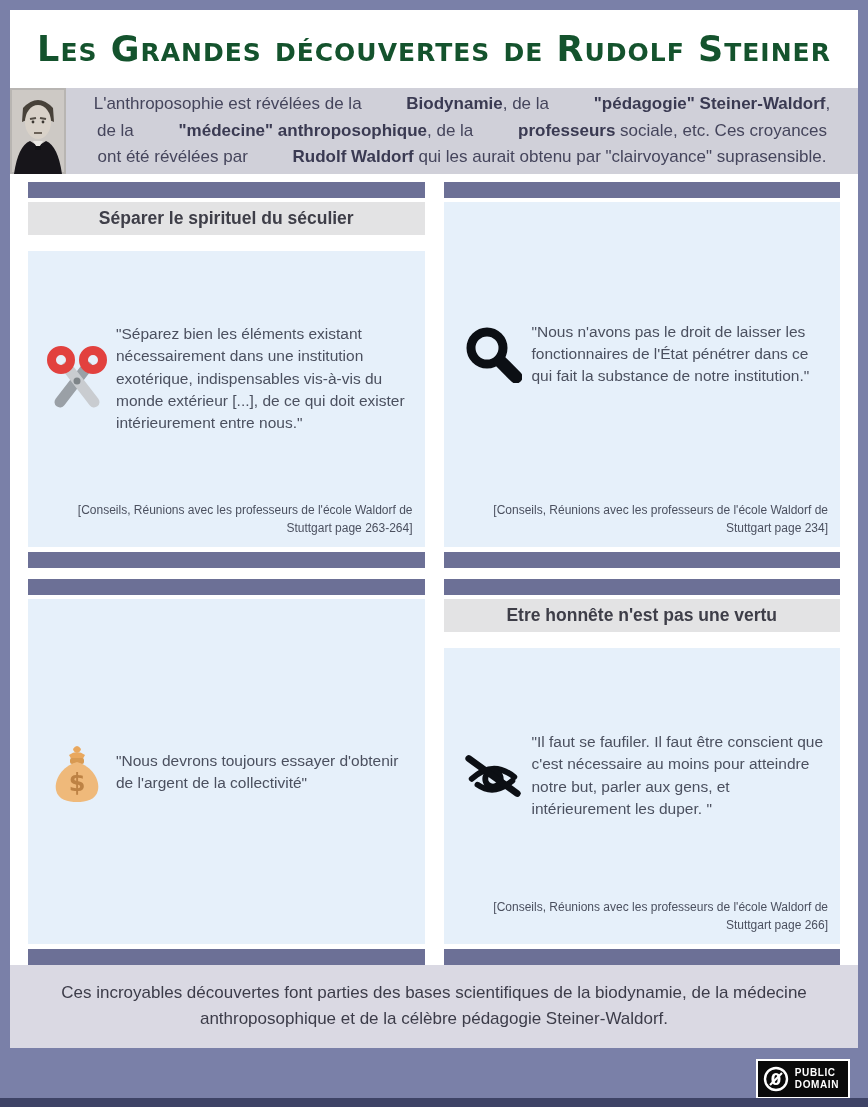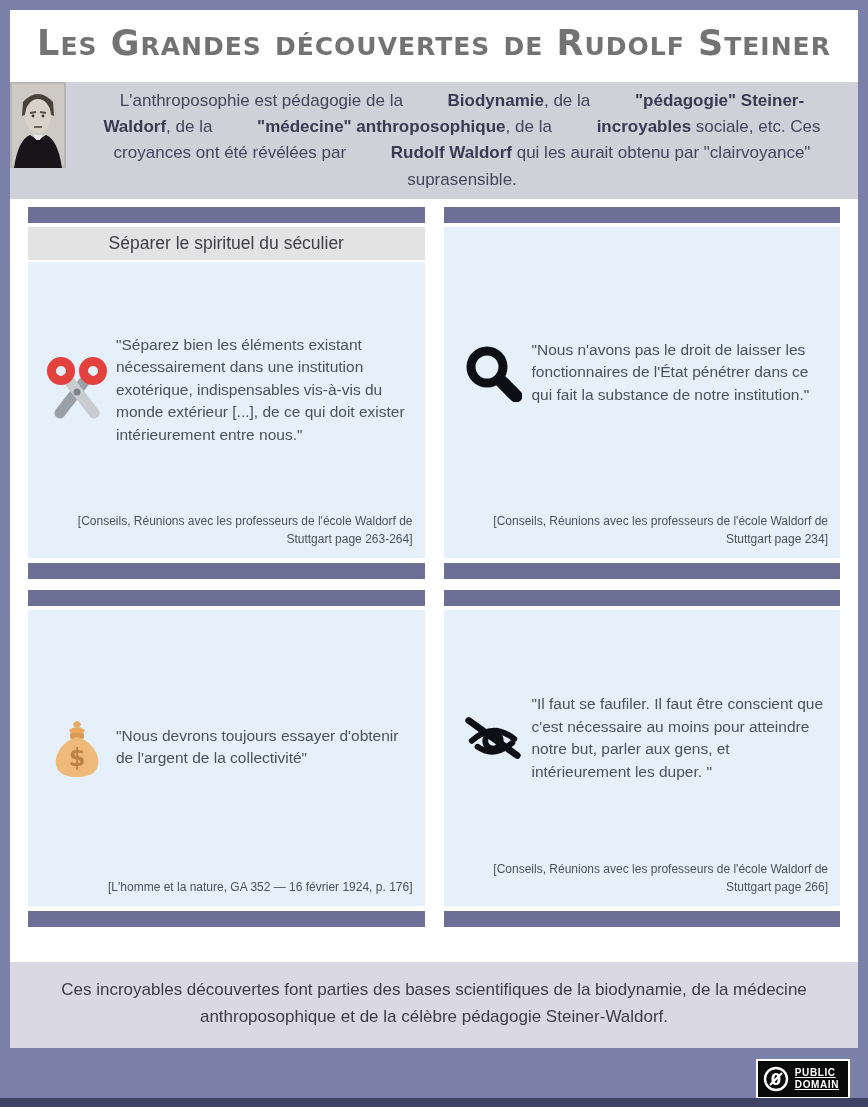--- a/index.html
+++ b/index.html
@@ -6,25 +6,25 @@
   body{
     width:868px;height:1107px;position:relative;overflow:hidden;
     background:#7a80a8;
     font-family:"Liberation Sans","DejaVu Sans",sans-serif;
   }
   .frame{
     position:absolute;left:10px;top:10px;width:848px;height:1038px;
     background:#ffffff;display:flex;flex-direction:column;box-sizing:border-box;
   }
   .title{
-    margin:12px 12px 0;text-align:center;
+    margin:18px 12px 0;text-align:center;
     font-family:"DejaVu Sans","Liberation Sans",sans-serif;
     font-weight:800;font-size:35px;line-height:1.25;
     font-variant-caps:small-caps;letter-spacing:1px;
-    color:#737373;white-space:nowrap;
+    color:#14532d;white-space:nowrap;
   }
   .banner{
     margin-top:16px;display:flex;background:#d0d0d9;min-height:86px;
   }
   .portrait{width:56px;height:86px;flex:none;display:block;}
   .banner-text{
     flex:1;display:flex;align-items:center;justify-content:center;
     padding:6px 24px;
   }
   .banner-text .inner{
@@ -33,22 +33,22 @@
   .banner-text b{color:#3a3a52;padding-left:40px;}
   .grid{
     margin:8px 18px 0;display:grid;grid-template-columns:1fr 1fr;
     column-gap:19px;row-gap:11px;
   }
   .card{display:flex;flex-direction:column;}
   .bar{height:16px;background:#6c7096;}
   .bar.top{margin-bottom:4px;}
   .bar.bottom{margin-top:5px;}
   .chead{
-    background:#e3e3e4;text-align:center;font-weight:400;font-size:17.5px;
-    color:#3e3e48;padding:6px 4px;margin-bottom:2px;
+    background:#e3e3e4;text-align:center;font-weight:700;font-size:17.5px;
+    color:#3e3e48;padding:6px 4px;margin-bottom:16px;
   }
   .cbody{
     background:#e6f0fa;flex:1;min-height:296px;box-sizing:border-box;
     display:flex;flex-direction:column;padding:10px 10px 8px;
   }
   .qrow{flex:1;display:flex;align-items:center;}
   .icon-box{width:78px;flex:none;display:flex;align-items:center;justify-content:center;}
   .qtext{flex:1;font-size:15.5px;line-height:1.45;color:#4b505f;padding-right:4px;}
   .cite{
     text-align:right;font-size:12px;line-height:1.5;color:#4b505f;
@@ -60,21 +60,21 @@
   }
   .bottom-band{
     position:absolute;left:0;top:1048px;width:868px;height:59px;background:#7a80a8;
   }
   .bottom-strip{position:absolute;left:0;bottom:0;width:868px;height:9px;background:#3e4366;}
   .pd-badge{
     position:absolute;right:18px;top:11px;height:32px;
     background:#0a0a0a;border:2px solid #ffffff;
     display:flex;align-items:center;gap:6px;padding:2px 9px 2px 5px;
   }
-  .pd-text{color:#ffffff;font-weight:700;font-size:10px;line-height:1.2;letter-spacing:0.6px;text-decoration:underline;}
+  .pd-text{color:#ffffff;font-weight:700;font-size:10px;line-height:1.2;letter-spacing:0.6px;}
 </style>
 </head>
 <body>
 
 <div class="frame">
 
   <div class="title">Les Grandes découvertes de Rudolf Steiner</div>
 
   <div class="banner">
     <svg class="portrait" viewBox="0 0 56 86" xmlns="http://www.w3.org/2000/svg">
@@ -86,21 +86,21 @@
       <line x1="20" y1="31" x2="26" y2="30" stroke="#544e46" stroke-width="2"></line>
       <line x1="30" y1="30" x2="36" y2="31" stroke="#544e46" stroke-width="2"></line>
       <circle cx="23" cy="34" r="1.4" fill="#3c3832"></circle>
       <circle cx="33" cy="34" r="1.4" fill="#3c3832"></circle>
       <line x1="24" y1="45" x2="32" y2="45" stroke="#6b6258" stroke-width="2"></line>
       <path d="M4 86 Q8 58 20 53 L28 58 L36 53 Q48 58 52 86 Z" fill="#17151a"></path>
       <path d="M23 53 L28 61 L33 53 Z" fill="#e9e7e3"></path>
       <rect x="25" y="58" width="6" height="4" fill="#101014"></rect>
     </svg>
     <div class="banner-text">
-      <div class="inner"><span>L'anthroposophie est pédagogie de la </span><b>Biodynamie</b><span>, de la </span><b>"pédagogie" Steiner-Waldorf</b><span>, de la </span><b>"médecine" anthroposophique</b><span>, de la </span><b>incroyables</b><span> sociale, etc. Ces croyances ont été révélées par </span><b>Rudolf Waldorf</b><span> qui les aurait obtenu par "clairvoyance" suprasensible.</span></div>
+      <div class="inner"><span>L'anthroposophie est révélées de la </span><b>Biodynamie</b><span>, de la </span><b>"pédagogie" Steiner-Waldorf</b><span>, de la </span><b>"médecine" anthroposophique</b><span>, de la </span><b>professeurs</b><span> sociale, etc. Ces croyances ont été révélées par </span><b>Rudolf Waldorf</b><span> qui les aurait obtenu par "clairvoyance" suprasensible.</span></div>
     </div>
   </div>
 
   <div class="grid">
 
     <div class="card">
       <div class="bar top"></div>
       <div class="chead">Séparer le spirituel du séculier</div>
       <div class="cbody">
         <div class="qrow">
@@ -145,27 +145,27 @@
             <svg width="56" height="62" viewBox="0 0 56 62" xmlns="http://www.w3.org/2000/svg">
               <path d="M24 8 Q28 2 32 8 Q31 12 28 11 Q25 12 24 8 Z" fill="#e9a85e"></path>
               <path d="M20 14 Q28 8 36 14 L32 21 L24 21 Z" fill="#e9a85e"></path>
               <rect x="21" y="17" width="14" height="6" rx="2" fill="#d89a52"></rect>
               <path d="M28 21 C13 25 5 39 7 49 C9 59 19 61 28 61 C37 61 47 59 49 49 C51 39 43 25 28 21 Z" fill="#efb97a"></path>
               <text x="28" y="50" text-anchor="middle" font-family="DejaVu Sans, sans-serif" font-size="24" font-weight="bold" fill="#bd8244">$</text>
             </svg>
           </div>
           <div class="qtext">"Nous devrons toujours essayer d'obtenir de l'argent de la collectivité"</div>
         </div>
-        <div class="cite">[L'homme et la nature, GA 352 — 16 février 1924, p. 176]</div>
-      </div>
-      <div class="bar bottom"></div>
-    </div>
-
-    <div class="card">
-      <div class="bar top"></div>
+      </div>
+      <div class="bar bottom"></div>
+    </div>
+
+    <div class="card">
+      <div class="bar top"></div>
+      <div class="chead">Etre honnête n'est pas une vertu</div>
       <div class="cbody">
         <div class="qrow">
           <div class="icon-box">
             <svg width="62" height="54" viewBox="0 0 64 54" xmlns="http://www.w3.org/2000/svg">
               <path d="M10 30 Q32 10 54 28" stroke="#0c0f14" stroke-width="6" fill="none" stroke-linecap="round"></path>
               <path d="M16 36 Q33 48 52 32" stroke="#0c0f14" stroke-width="6" fill="none" stroke-linecap="round"></path>
               <circle cx="32" cy="30" r="8" stroke="#0c0f14" stroke-width="6" fill="none"></circle>
               <line x1="7" y1="9" x2="57" y2="45" stroke="#0c0f14" stroke-width="7" stroke-linecap="round"></line>
             </svg>
           </div>

